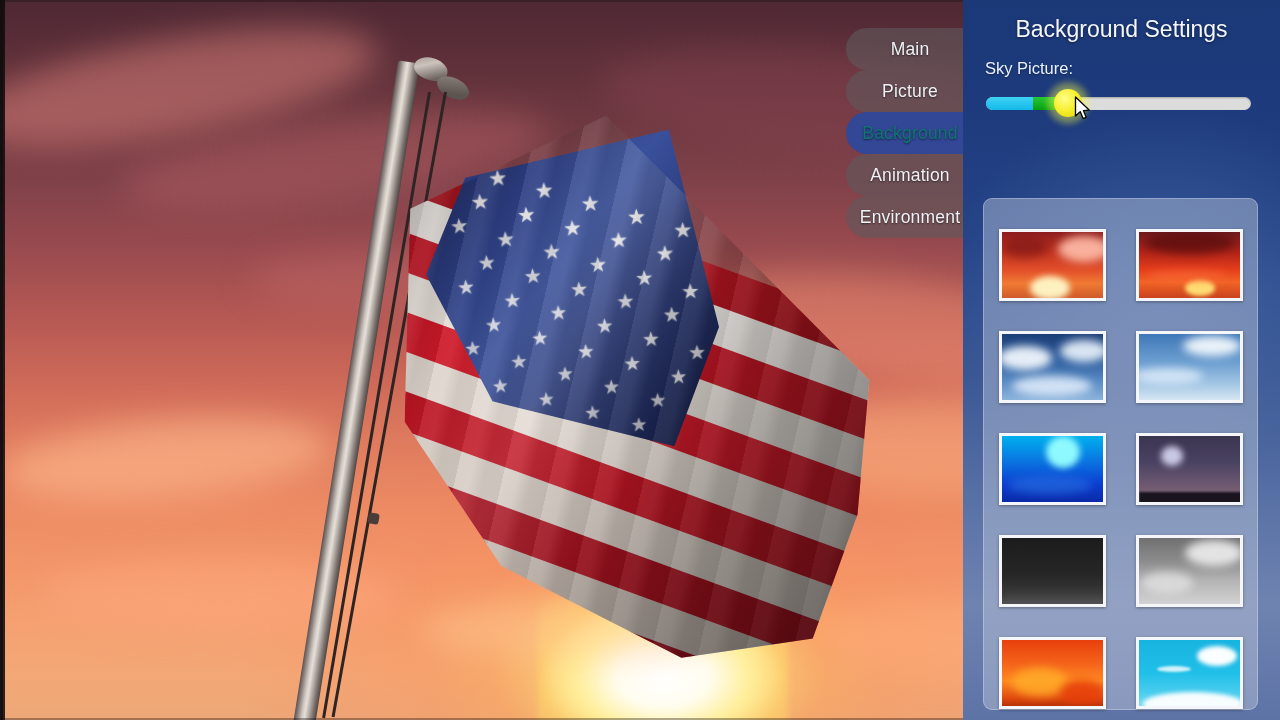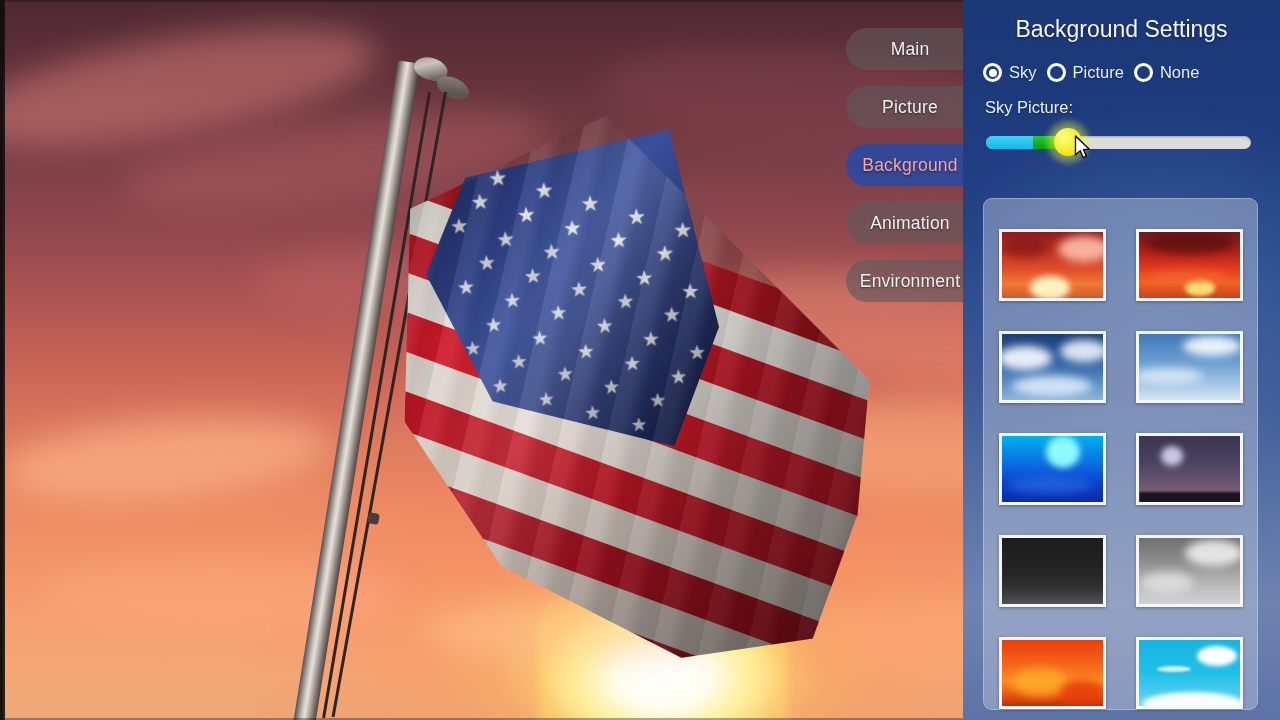--- a/index.html
+++ b/index.html
@@ -175,38 +175,38 @@
   }
 
   
   #menu {
     position: absolute;
     left: 846px; top: 28px;
     width: 134px;
   }
   .tab {
     height: 42px;
-    margin-bottom: 16px;
+    margin-bottom: 0;
     border-radius: 21px 0 0 21px;
     display: flex;
     align-items: center;
     justify-content: center;
     color: #eef1f5;
     font-size: 17.5px;
     letter-spacing: 0.2px;
     background: rgba(96,88,92,0.62);
     text-shadow: 0 1px 2px rgba(0,0,0,0.55);
     width: 134px;
     box-sizing: border-box;
     padding-right: 6px;
     cursor: pointer;
   }
   .tab.active {
     background: rgba(32,74,170,0.80);
-    color: #fca5a5;
+    color: #0f766e;
     text-align: center;
   }
 
   
   #panel {
     position: absolute;
     left: 963px; top: 0;
     width: 317px; height: 720px;
     background:
       radial-gradient(ellipse 300px 260px at 62% 40%, rgba(108,148,200,0.30) 0%, rgba(108,148,200,0) 72%),
@@ -475,34 +475,20 @@
     </div>
     <div class="tab">
       <span>Environment</span>
     </div>
   </div>
 
   <div id="panel">
 
     <div class="panel-title">Background Settings</div>
 
-    <div class="radio-row">
-      <div class="radio-item selected">
-        <span class="radio-dot"></span>
-        <span class="radio-label">Sky</span>
-      </div>
-      <div class="radio-item">
-        <span class="radio-dot"></span>
-        <span class="radio-label">Picture</span>
-      </div>
-      <div class="radio-item">
-        <span class="radio-dot"></span>
-        <span class="radio-label">None</span>
-      </div>
-    </div>
 
     <div class="slider-label">Sky Picture:</div>
 
     <div class="slider-wrap">
       <div class="slider-track"></div>
       <div class="slider-fill-a"></div>
       <div class="slider-fill-b"></div>
       <div class="slider-glow"></div>
       <div class="slider-handle"></div>
       <svg class="cursor-arrow" viewBox="0 0 17 25">

